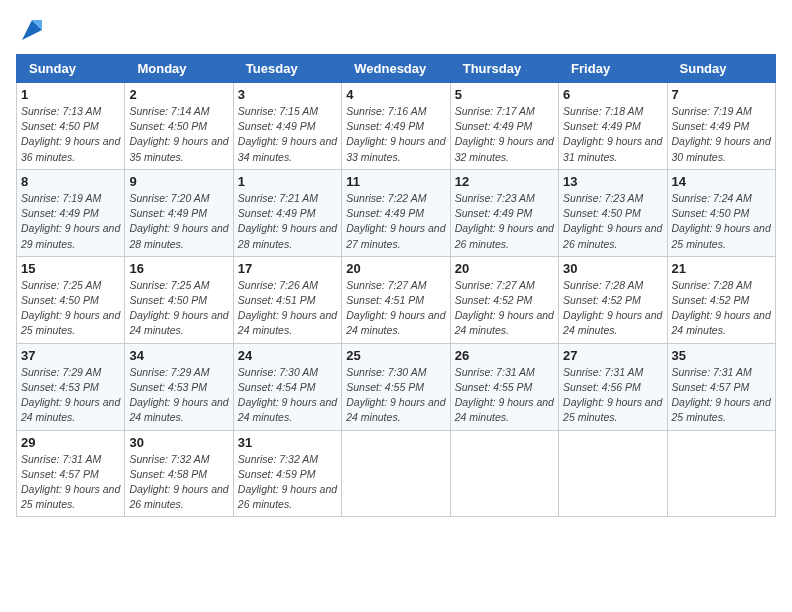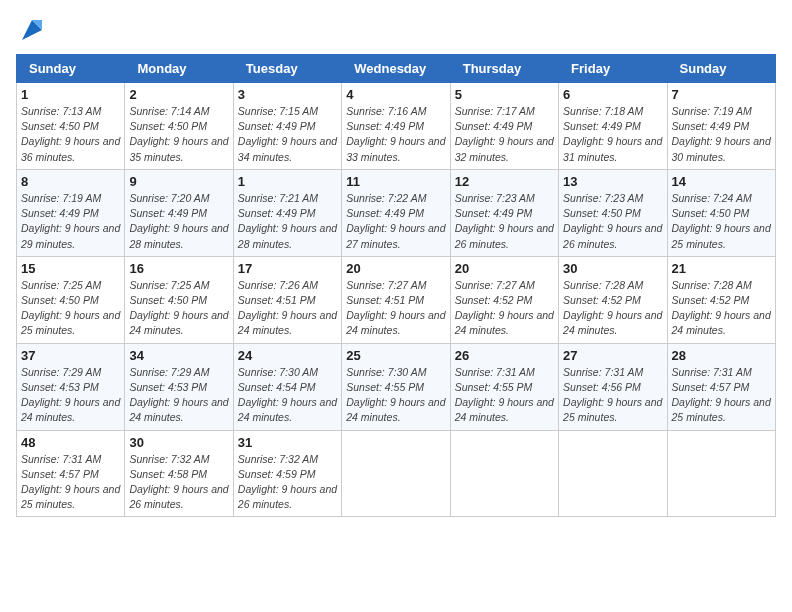--- a/index.html
+++ b/index.html
@@ -230,27 +230,27 @@
         </td>
         <td>
           <span class="day-num">26</span>
           <span class="day-info">Sunrise: 7:31 AM<br>Sunset: 4:55 PM<br>Daylight: 9 hours and 24 minutes.</span>
         </td>
         <td>
           <span class="day-num">27</span>
           <span class="day-info">Sunrise: 7:31 AM<br>Sunset: 4:56 PM<br>Daylight: 9 hours and 25 minutes.</span>
         </td>
         <td>
-          <span class="day-num">28</span>
+          <span class="day-num">35</span>
           <span class="day-info">Sunrise: 7:31 AM<br>Sunset: 4:57 PM<br>Daylight: 9 hours and 25 minutes.</span>
         </td>
       </tr>
       <tr>
         <td>
-          <span class="day-num">48</span>
+          <span class="day-num">29</span>
           <span class="day-info">Sunrise: 7:31 AM<br>Sunset: 4:57 PM<br>Daylight: 9 hours and 25 minutes.</span>
         </td>
         <td>
           <span class="day-num">30</span>
           <span class="day-info">Sunrise: 7:32 AM<br>Sunset: 4:58 PM<br>Daylight: 9 hours and 26 minutes.</span>
         </td>
         <td>
           <span class="day-num">31</span>
           <span class="day-info">Sunrise: 7:32 AM<br>Sunset: 4:59 PM<br>Daylight: 9 hours and 26 minutes.</span>
         </td>

